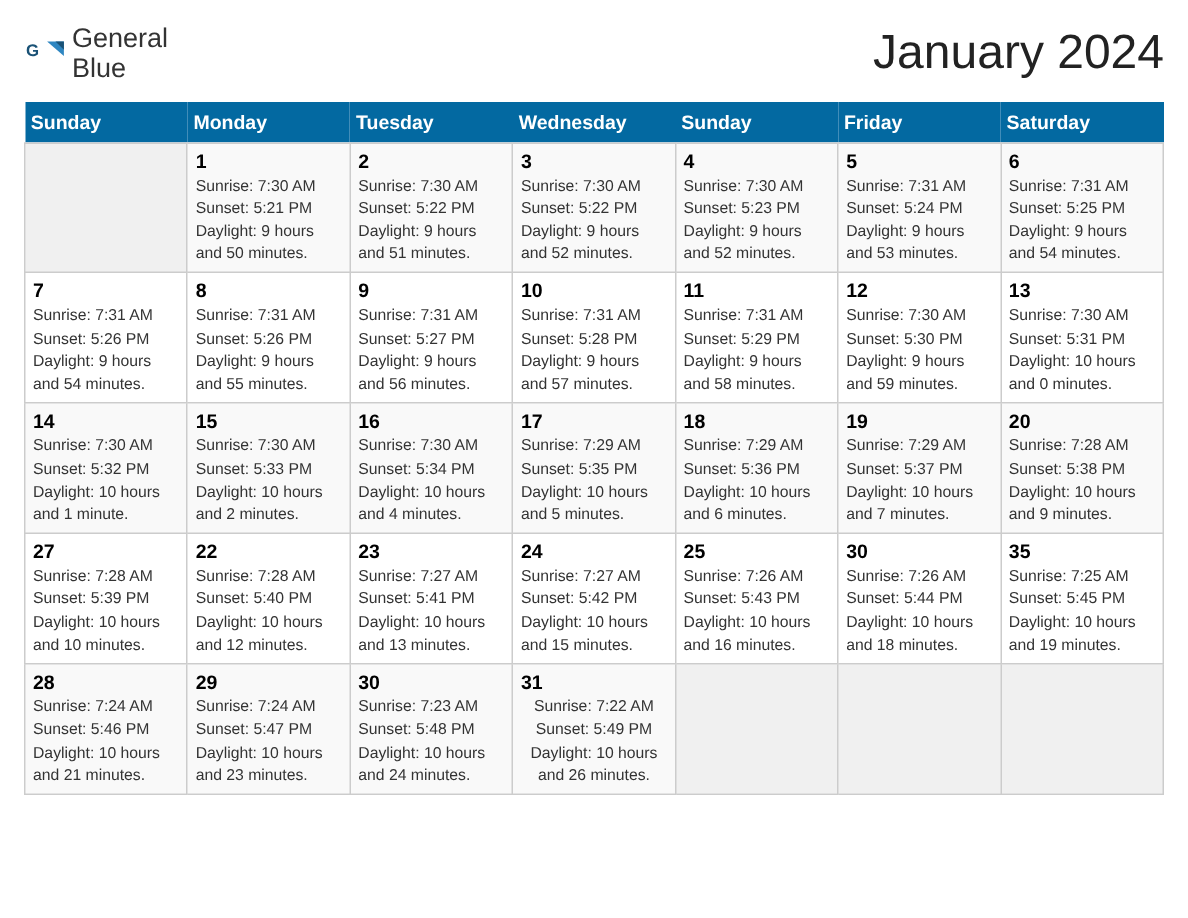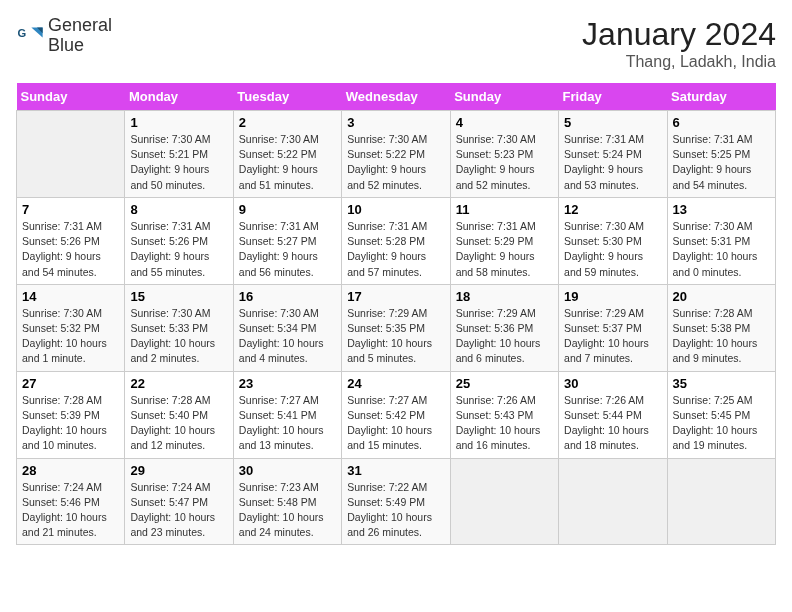--- a/index.html
+++ b/index.html
@@ -42,21 +42,21 @@
     .sub-title {
       font-size: 16px;
       color: #555;
     }
     table {
       width: 100%;
       border-collapse: collapse;
       font-size: 11px;
     }
     thead th {
-      background-color: #d946ef;
+      background-color: #0369a1;
       color: #fff;
       padding: 6px 4px;
       text-align: left;
       font-size: 13px;
       font-weight: bold;
     }
     tbody td {
       border: 1px solid #ccc;
       vertical-align: top;
       padding: 4px 5px;
@@ -91,21 +91,20 @@
       <polygon points="22,8 38,8 38,22" fill="#2e86c1"></polygon>
       <polygon points="30,8 38,8 38,16" fill="#1a5276"></polygon>
     </svg>
     <div class="logo-text">
       <div>General</div>
       <div>Blue</div>
     </div>
   </div>
   <div class="title-block">
     <div class="main-title">January 2024</div>
-    <div class="sub-title">Thang, Ladakh, India</div>
   </div>
 </div>
 
 <table>
   <thead>
     <tr id="header-row">
         <th>Sunday</th>
         <th>Monday</th>
         <th>Tuesday</th>
         <th>Wednesday</th>
@@ -330,21 +329,21 @@
         </td>
         <td>
           <span class="day-number">30</span>
           <div class="day-info" style="white-space: pre-line;">Sunrise: 7:23 AM
 Sunset: 5:48 PM
 Daylight: 10 hours
 and 24 minutes.</div>
         </td>
         <td>
           <span class="day-number">31</span>
-          <div class="day-info" style="white-space: pre-line;">Sunrise: 7:22 AM
+          <div class="day-info" style="white-space: pre-line; text-align: center;">Sunrise: 7:22 AM
 Sunset: 5:49 PM
 Daylight: 10 hours
 and 26 minutes.</div>
         </td>
         <td class="empty"></td>
         <td class="empty"></td>
         <td class="empty"></td>
       </tr>
     </tbody>
 </table>

